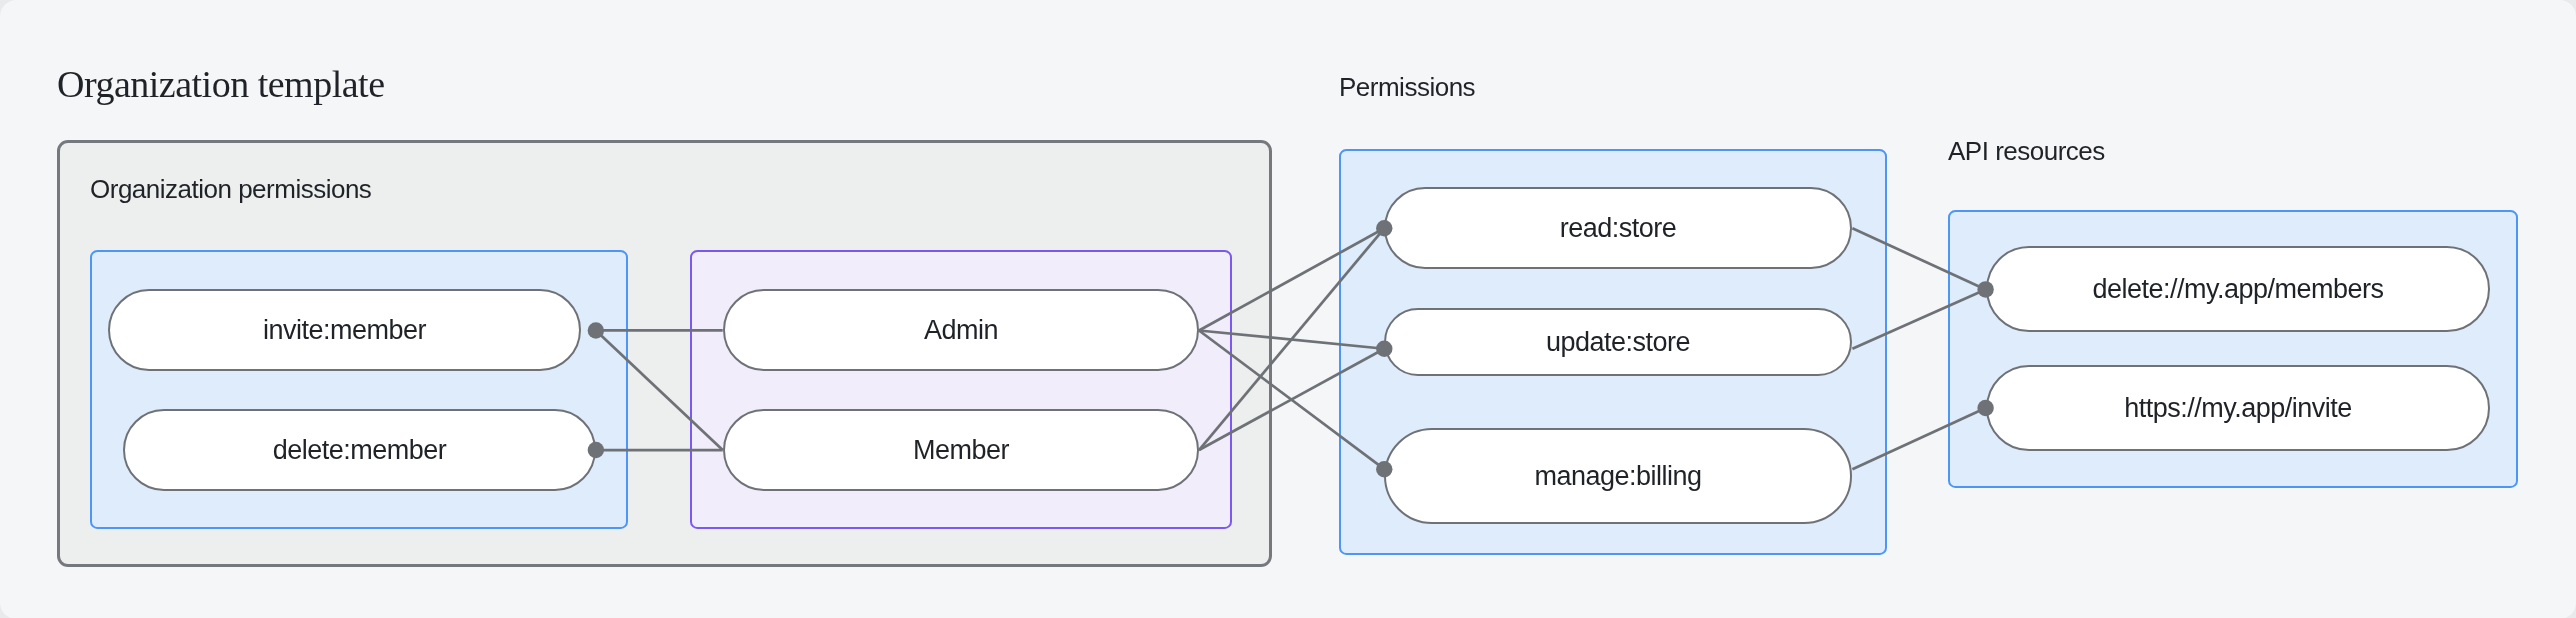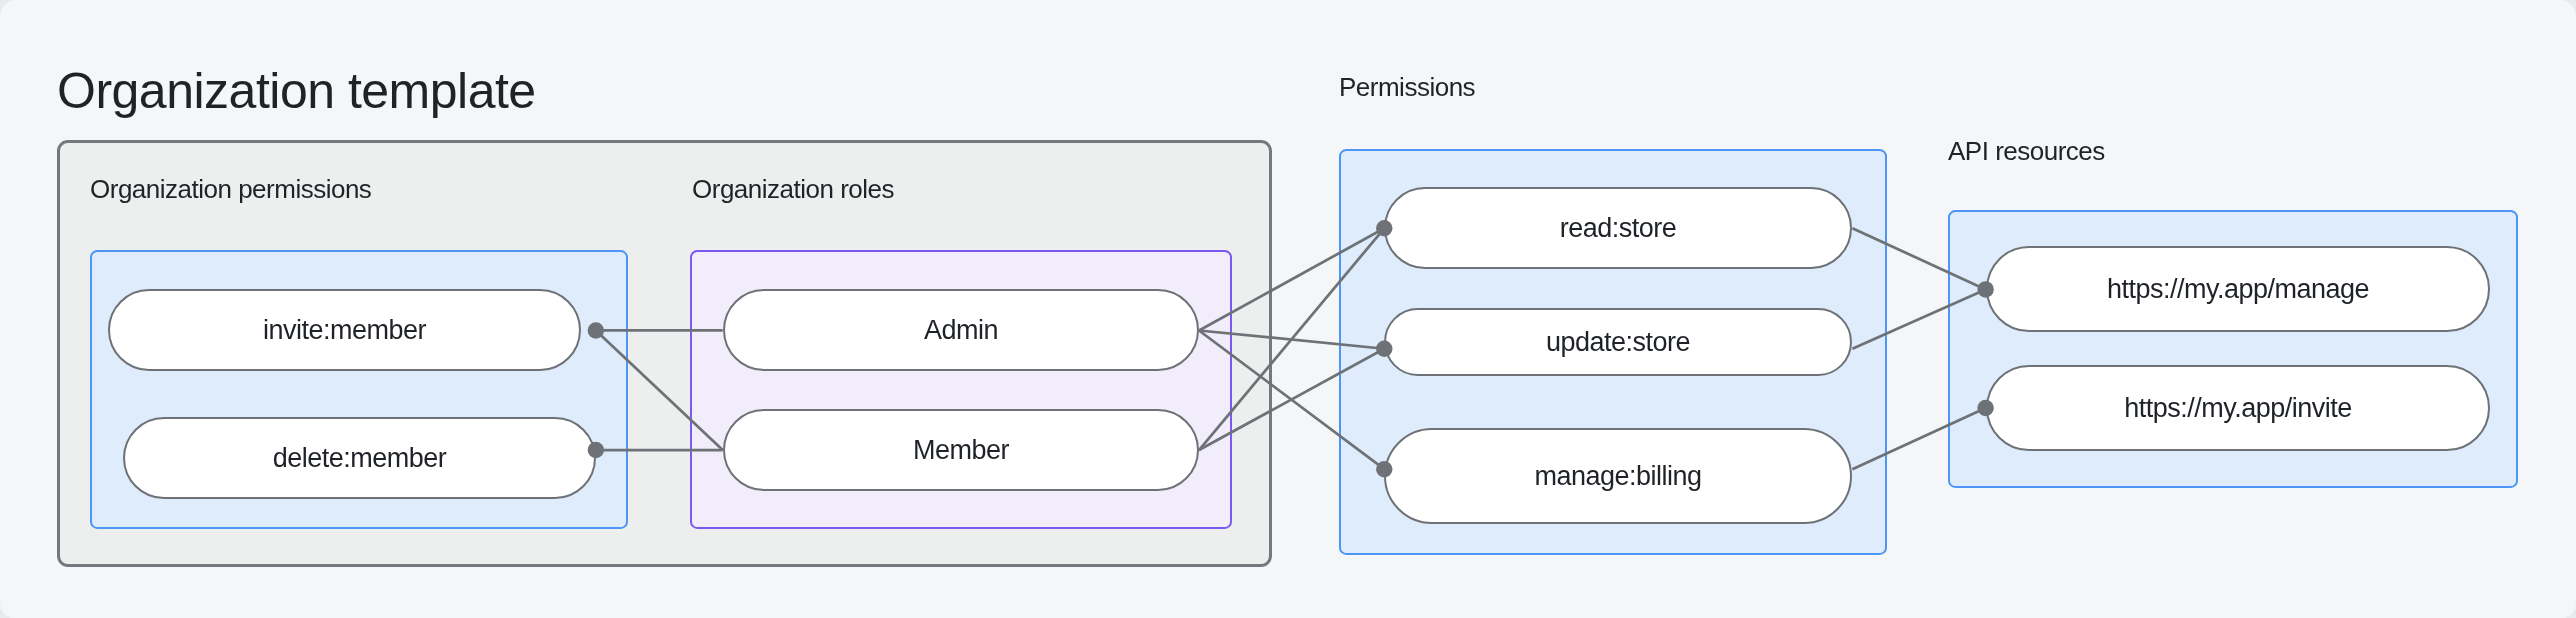--- a/index.html
+++ b/index.html
@@ -7,23 +7,24 @@
     position:relative;
     width:2576px; height:619px;
     background:var(--page-bg, #F5F6F7);
     border-radius:16.4px;
     overflow:hidden;
     font-family:"Liberation Sans", sans-serif;
     color:var(--text, #1F2328);
   }
   .title {
     position:absolute; left:57px; top:64px;
-    font-size:50px; line-height:1.1; letter-spacing:-0.5px;
+    font-size:38px; line-height:1.1; letter-spacing:-0.5px;
     color:var(--text, #1F2328);
     white-space:nowrap;
+    font-family:Liberation Serif, serif;
   }
   .heading {
     position:absolute;
     font-size:26px; line-height:1.1; letter-spacing:-0.5px;
     color:var(--text, #1F2328);
     white-space:nowrap;
   }
   .h-orgperm { left:90px;  top:175px; }
   .h-orgrole { left:692px; top:175px; }
   .h-perms   { left:1339px; top:73px; }
@@ -56,21 +57,21 @@
     background:var(--node-bg, #FFFFFF);
     border:2.7px solid var(--node-border, #6E7276);
     border-radius:55px;
     display:flex; align-items:center; justify-content:center;
     font-size:27px; letter-spacing:-0.5px;
     color:var(--text, #1F2328);
     z-index:2;
     white-space:nowrap;
   }
   .p-invite  { left:108px;  top:289px; width:473px; height:82px; }
-  .p-delete  { left:123px;  top:409px; width:473px; height:82px;margin-top:8px; }
+  .p-delete  { left:123px;  top:409px; width:473px; height:82px; }
   .p-admin   { left:723px;  top:289px; width:476px; height:82px; }
   .p-member  { left:723px;  top:409px; width:476px; height:82px;text-align:center; }
   .p-read    { left:1384px; top:187px; width:468px; height:82px; }
   .p-update  { left:1384px; top:308px; width:468px; height:68px; }
   .p-manage  { left:1384px; top:428px; width:468px; height:96px; }
   .p-members { left:1986px; top:246px; width:504px; height:86px; }
   .p-billing { left:1986px; top:365px; width:504px; height:86px; }
 
   .connector-layer {
     position:absolute; left:0; top:0; width:2576px; height:619px;
@@ -80,37 +81,36 @@
 </head>
 <body>
 
 <div class="page" id="diagram-page">
 
   <div class="title">Organization template</div>
 
   <div class="outer-box"></div>
 
   <div class="heading h-orgperm">Organization permissions</div>
-  <div class="heading h-orgrole">Organization roles</div>
   <div class="heading h-perms">Permissions</div>
   <div class="heading h-api">API resources</div>
 
   <div class="group-box group-blue gb-orgperm"></div>
   <div class="group-box group-purple gb-orgrole"></div>
   <div class="group-box group-blue gb-perms"></div>
   <div class="group-box group-blue gb-api"></div>
 
   <div class="pill p-invite">invite:member</div>
   <div class="pill p-delete">delete:member</div>
   <div class="pill p-admin">Admin</div>
   <div class="pill p-member">Member</div>
   <div class="pill p-read">read:store</div>
   <div class="pill p-update">update:store</div>
   <div class="pill p-manage">manage:billing</div>
-  <div class="pill p-members">https://my.app/manage</div>
+  <div class="pill p-members">delete://my.app/members</div>
   <div class="pill p-billing">https://my.app/invite</div>
 
   <svg class="connector-layer" id="connector-layer" viewBox="0 0 2823 678">
       <line x1="653" y1="362" x2="792" y2="362" stroke="#6E7276" stroke-width="3"></line>
       <line x1="653" y1="362" x2="792" y2="493" stroke="#6E7276" stroke-width="3"></line>
       <line x1="653" y1="493" x2="792" y2="493" stroke="#6E7276" stroke-width="3"></line>
       <line x1="1314" y1="362" x2="1517" y2="250" stroke="#6E7276" stroke-width="3"></line>
       <line x1="1314" y1="362" x2="1517" y2="382" stroke="#6E7276" stroke-width="3"></line>
       <line x1="1314" y1="362" x2="1517" y2="514" stroke="#6E7276" stroke-width="3"></line>
       <line x1="1314" y1="493" x2="1517" y2="250" stroke="#6E7276" stroke-width="3"></line>

